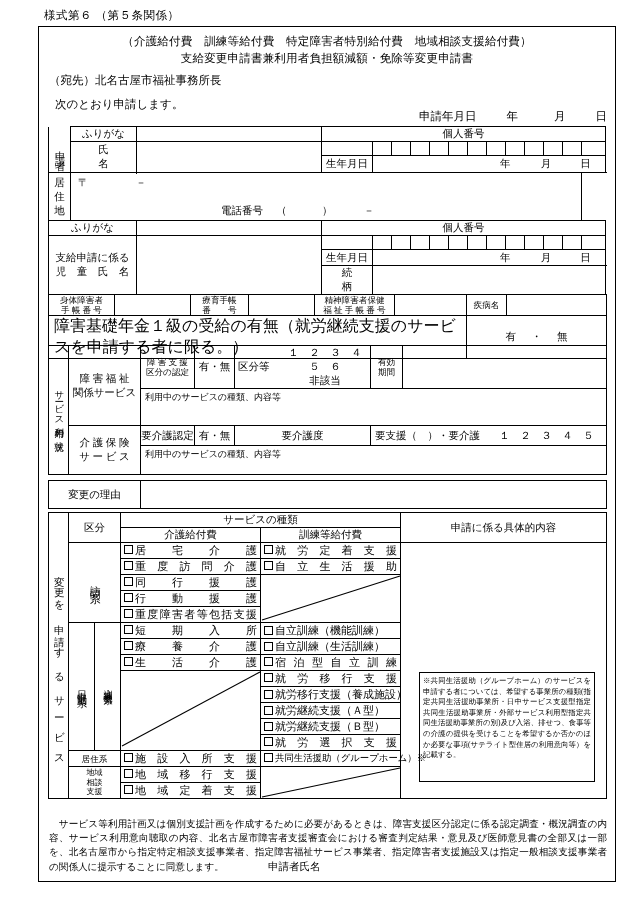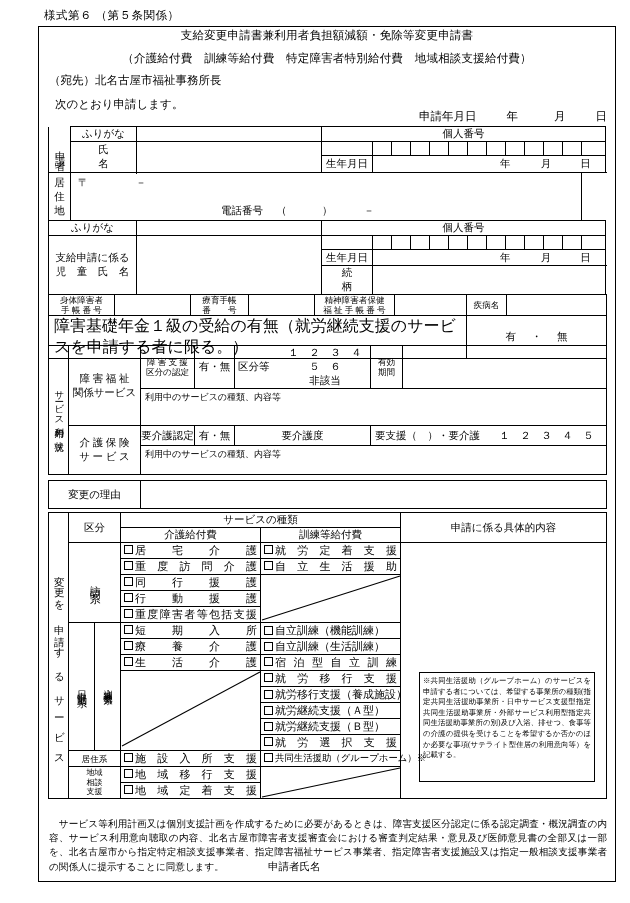--- a/index.html
+++ b/index.html
@@ -61,22 +61,22 @@
 </style>
 </head>
 <body>
 
 <div class="page">
 
   <div class="formno">様式第６ （第５条関係）</div>
 
   <div class="outer">
 
+    <div class="ttl t1">（介護給付費　訓練等給付費　特定障害者特別給付費　地域相談支援給付費）</div>
     <div class="ttl">支給変更申請書兼利用者負担額減額・免除等変更申請書</div>
-    <div class="ttl t1">（介護給付費　訓練等給付費　特定障害者特別給付費　地域相談支援給付費）</div>
     <div class="atesaki">（宛先）北名古屋市福祉事務所長</div>
     <div class="tugi">次のとおり申請します。</div>
 
     <div class="appdate">
       <span class="ad-l">申請年月日</span><span class="ad-y">年</span><span class="ad-m">月</span><span>日</span>
     </div>
 
     <div class="blk" style="top:99px;">
       <table style="width:558px;" class="mn">
         <colgroup>

